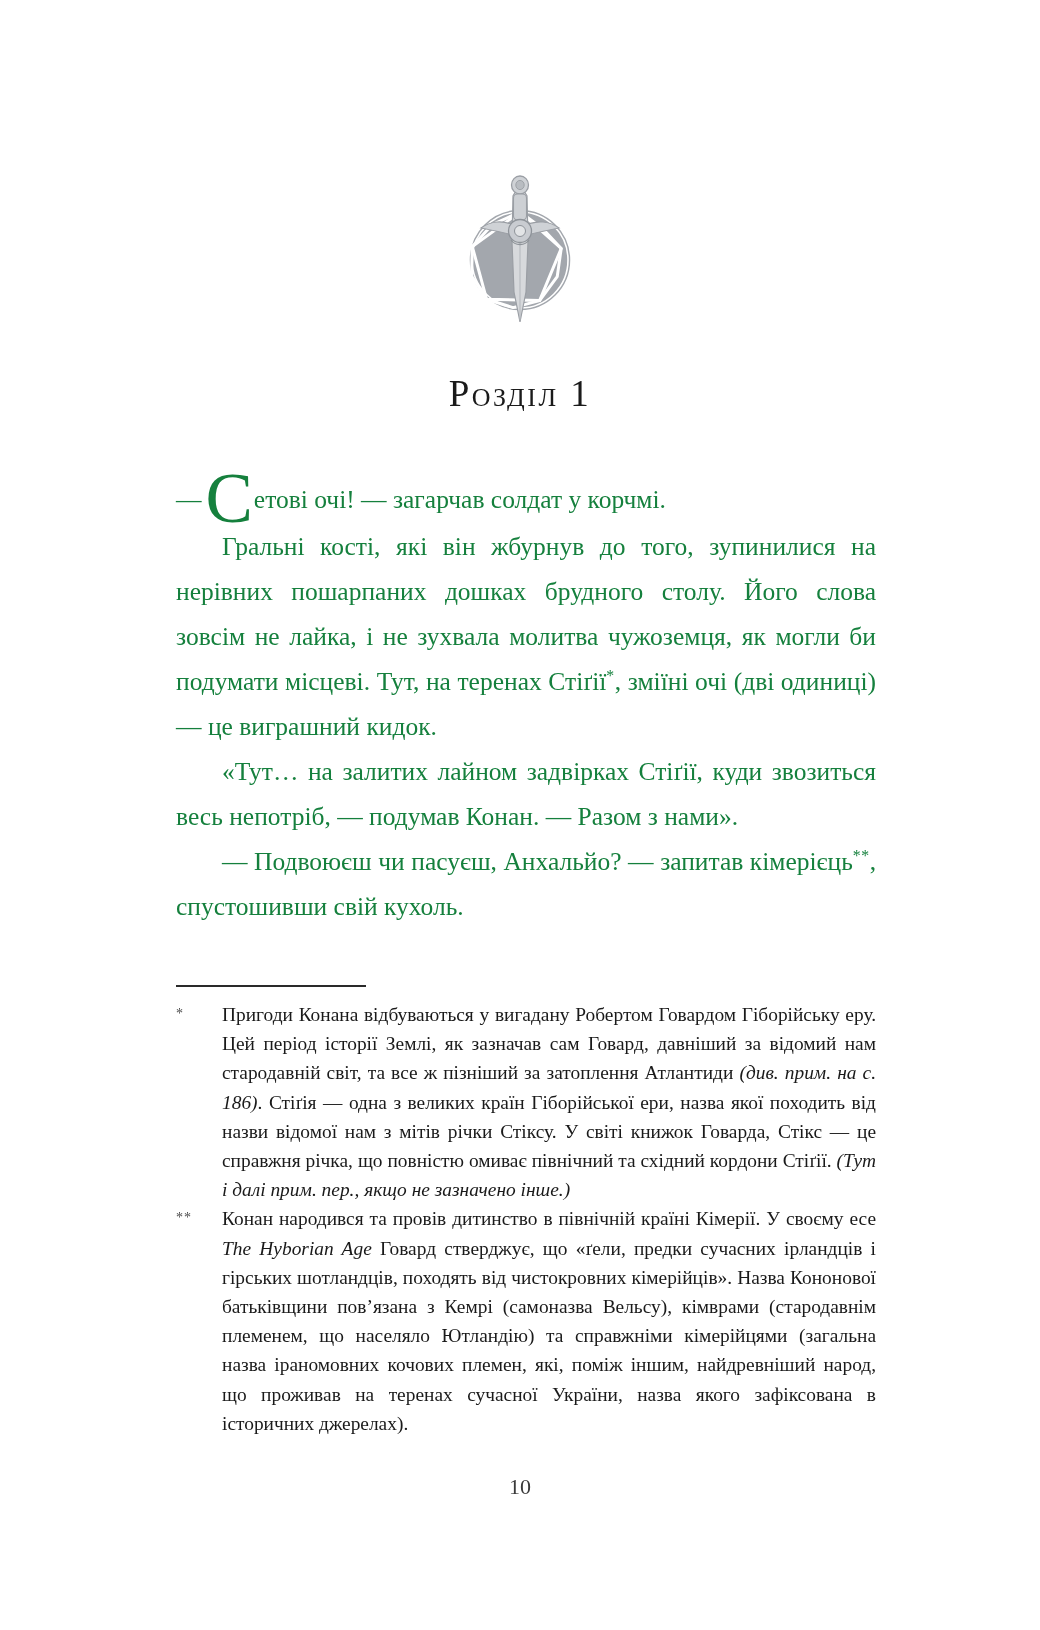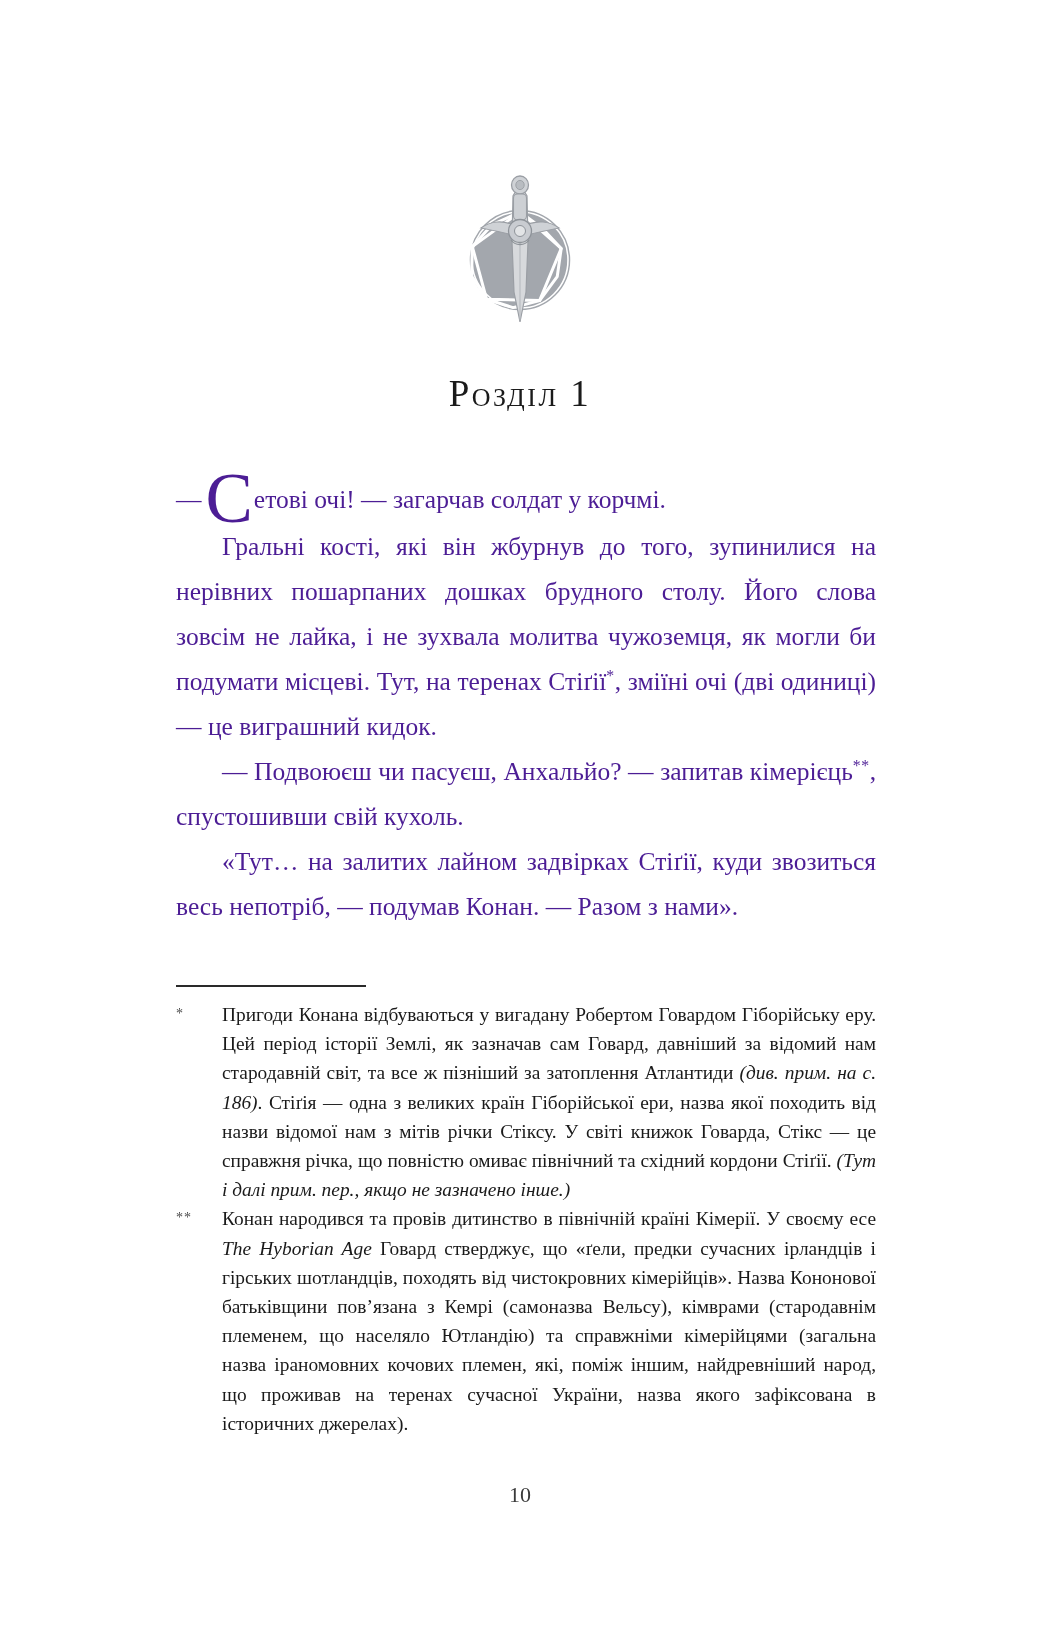--- a/index.html
+++ b/index.html
@@ -63,21 +63,21 @@
   }
 
   .body-col p {
     margin: 0;
     font-size: 25.5px;
     line-height: 45px;
     text-align: justify;
     text-justify: inter-word;
     text-indent: 46px;
     hyphens: manual;
-    color: #4c1d95;
+    color: #15803d;
   }
   .body-col p.first {
     text-indent: 0;
     position: relative;
   }
   .dropcap {
     font-size: 71px;
     line-height: 0.7;
     vertical-align: -14px;
     letter-spacing: 0;
@@ -134,21 +134,20 @@
 
   
   .folio {
     position: absolute;
     top: 1474px;
     left: 0;
     width: 100%;
     text-align: center;
     font-size: 22px;
     color: #3a3a3a;
-    margin-top: 8px;
   }
 </style>
 </head>
 <body>
 
 <div class="page">
 
   <div class="ornament-wrap">
     <svg class="ornament" viewBox="0 0 150 160" aria-hidden="true">
 
@@ -181,23 +180,23 @@
   </div>
 
   <div class="chapter-title">Розділ 1</div>
 
   <div class="body-col">
 
     <p class="first"><span class="dash-lead">—</span><span class="dropcap">С</span><span>етові очі! — загарчав солдат у корчмі.</span></p>
 
     <p><span>Гральні кості, які він жбурнув до того, зупинилися на нерівних пошарпаних дошках брудного столу. Його слова зовсім не лайка, і не зухвала молитва чужоземця, як могли би подумати місцеві. Тут, на теренах Стіґії</span><sup class="fn">*</sup><span>, зміїні очі (дві одиниці) — це виграшний кидок.</span></p>
 
+    <p>«Тут… на залитих лайном задвірках Стіґії, куди звозиться весь непотріб, — подумав Конан. — Разом з нами».</p>
+
     <p><span>— Подвоюєш чи пасуєш, Анхальйо? — запитав кімерієць</span><sup class="fn">**</sup><span>, спустошивши свій кухоль.</span></p>
-
-    <p>«Тут… на залитих лайном задвірках Стіґії, куди звозиться весь непотріб, — подумав Конан. — Разом з нами».</p>
 
   </div>
 
   <div class="footnotes">
     <div class="fn-rule"></div>
 
     <div class="fn-item">
       <div class="fn-marker">*</div>
       <div class="fn-text"><span>Пригоди Конана відбуваються у вигадану Робертом Говардом Гіборійську еру. Цей період історії Землі, як зазначав сам Говард, давніший за відомий нам стародавній світ, та все ж пізніший за затоплення Атлантиди </span><i>(див. прим. на с. 186)</i><span>. Стіґія — одна з великих країн Гіборійської ери, назва якої походить від назви відомої нам з мітів річки Стіксу. У світі книжок Говарда, Стікс — це справжня річка, що повністю омиває північний та східний кордони Стіґії. </span><i>(Тут і далі прим. пер., якщо не зазначено інше.)</i></div>
     </div>

